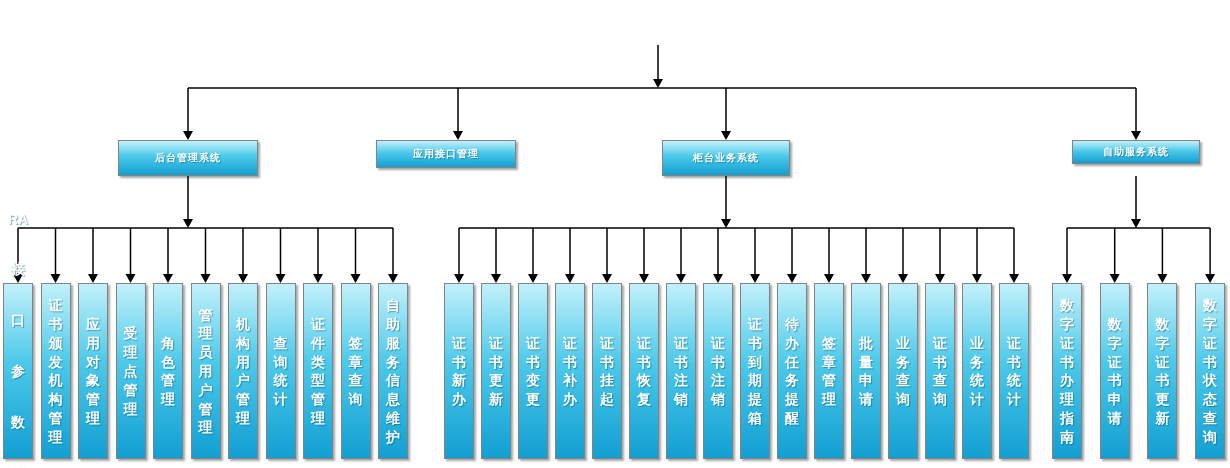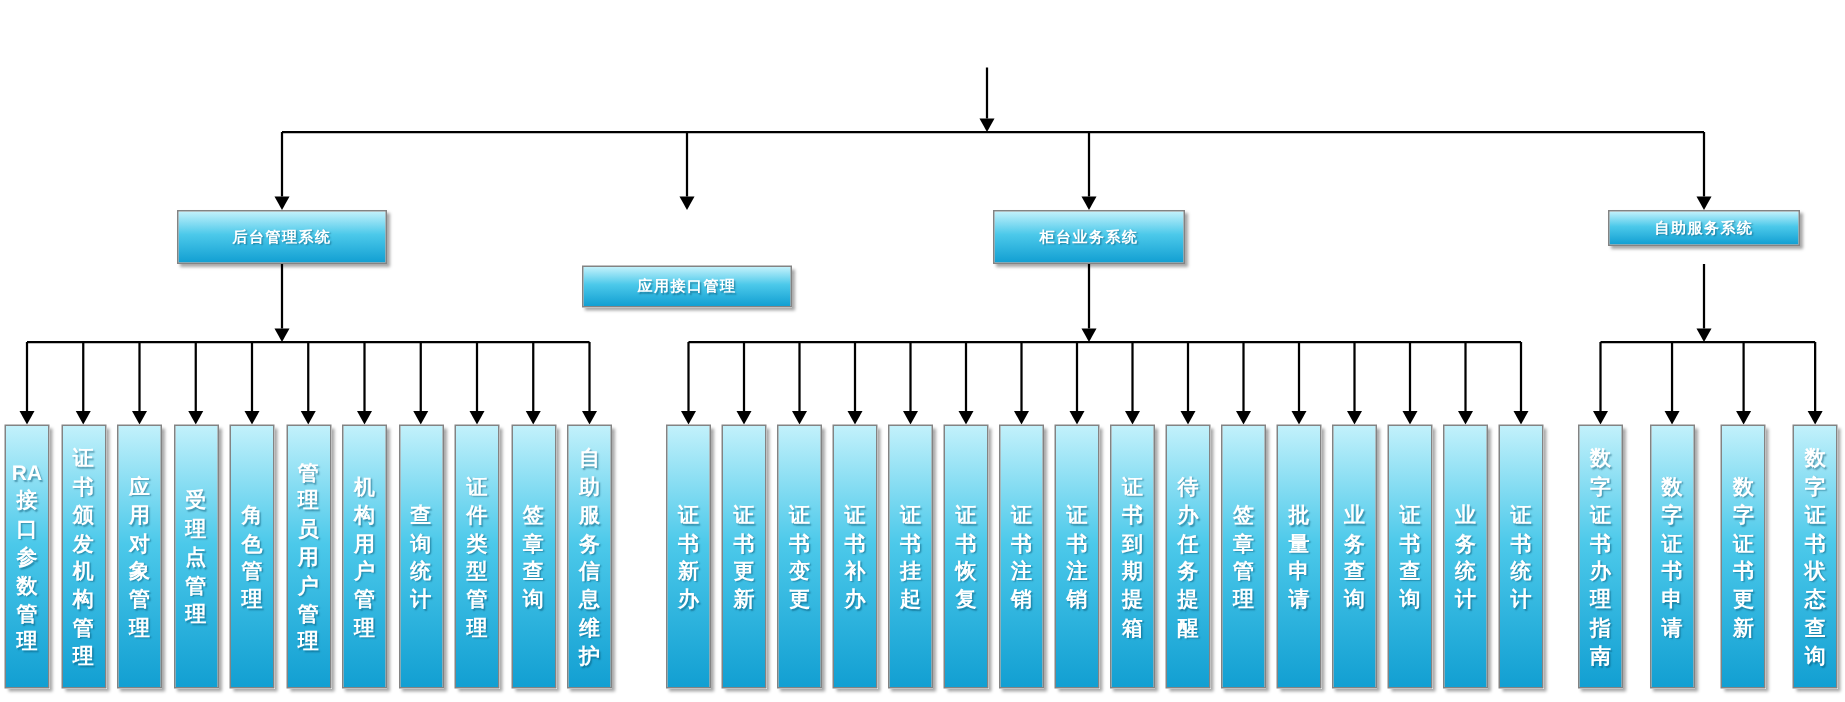--- a/index.html
+++ b/index.html
@@ -107,21 +107,21 @@
       <line x1="1162.4" y1="228" x2="1162.4" y2="274" stroke="#000000" stroke-width="1.5"></line>
       <polygon points="1157.4,274 1167.4,274 1162.4,283" fill="#000000"></polygon>
       <line x1="1210.1" y1="228" x2="1210.1" y2="274" stroke="#000000" stroke-width="1.5"></line>
       <polygon points="1205.1,274 1215.1,274 1210.1,283" fill="#000000"></polygon>
       <line x1="658" y1="45" x2="658" y2="79" stroke="#000000" stroke-width="1.5"></line>
       <polygon points="653,79 663,79 658,88" fill="#000000"></polygon>
       <line x1="188" y1="88" x2="1136" y2="88" stroke="#000000" stroke-width="1.5"></line>
     </svg>
   <div id="groups">
       <div class="node l2" style="left: 118px; top: 140px; width: 140px; height: 36px;">后台管理系统</div>
-      <div class="node col" style="left: 3px; top: 283px; width: 30px; height: 176px;">
+      <div class="node col" style="left: 3px; top: 283px; width: 30px; height: 176px; gap: 32px;">
         <span class="vchar">RA</span>
         <span class="vchar">接</span>
         <span class="vchar">口</span>
         <span class="vchar">参</span>
         <span class="vchar">数</span>
         <span class="vchar">管</span>
         <span class="vchar">理</span>
       </div>
       <div class="node col" style="left: 40.5px; top: 283px; width: 30px; height: 176px;">
         <span class="vchar">证</span>
@@ -194,21 +194,21 @@
       <div class="node col" style="left: 378px; top: 283px; width: 30px; height: 176px;">
         <span class="vchar">自</span>
         <span class="vchar">助</span>
         <span class="vchar">服</span>
         <span class="vchar">务</span>
         <span class="vchar">信</span>
         <span class="vchar">息</span>
         <span class="vchar">维</span>
         <span class="vchar">护</span>
       </div>
-      <div class="node l2" style="left: 388px; top: 140px; width: 140px; height: 28px; margin-top: 37px;">应用接口管理</div>
+      <div class="node l2" style="left: 376px; top: 140px; width: 140px; height: 28px;">应用接口管理</div>
       <div class="node l2" style="left: 662px; top: 140px; width: 128px; height: 36px; text-align: right;">柜台业务系统</div>
       <div class="node col" style="left: 444px; top: 283px; width: 30px; height: 176px;">
         <span class="vchar">证</span>
         <span class="vchar">书</span>
         <span class="vchar">新</span>
         <span class="vchar">办</span>
       </div>
       <div class="node col" style="left: 481px; top: 283px; width: 30px; height: 176px;">
         <span class="vchar">证</span>
         <span class="vchar">书</span>

